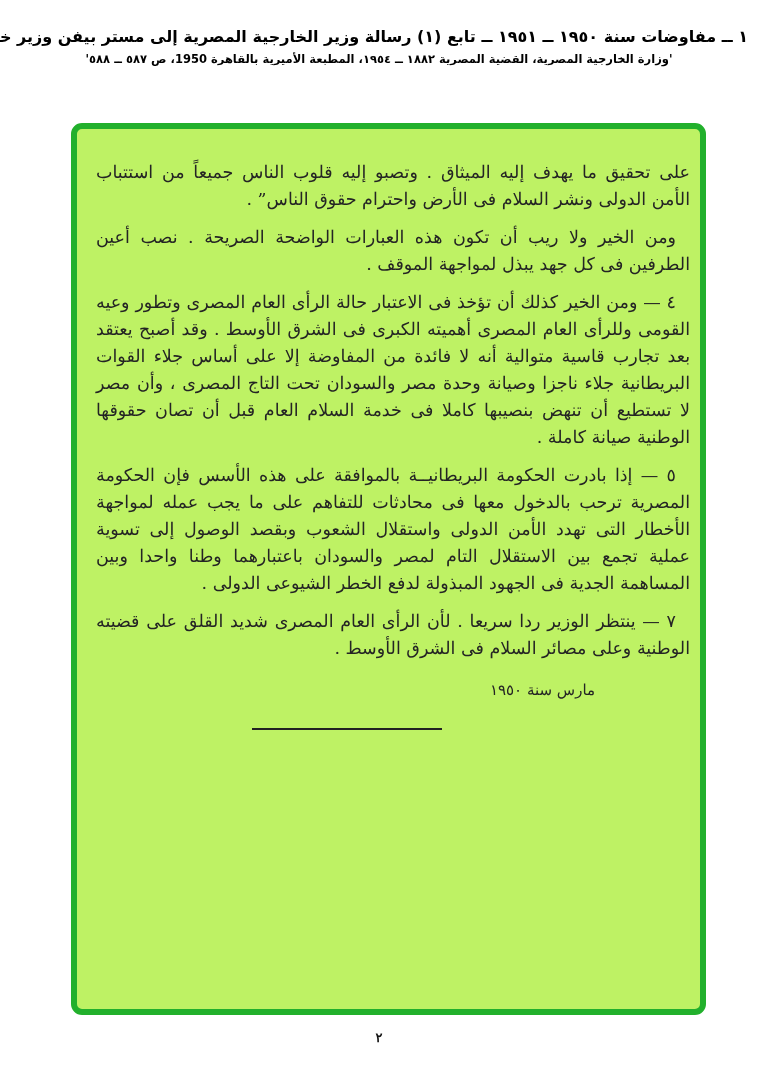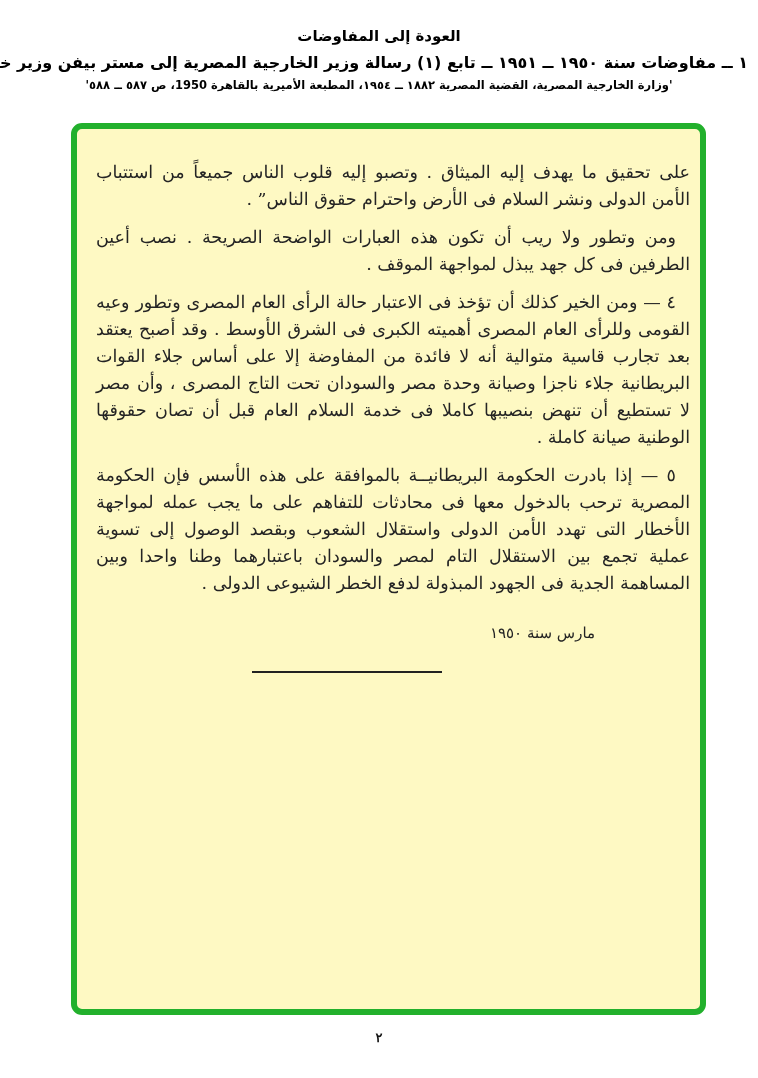--- a/index.html
+++ b/index.html
@@ -43,41 +43,41 @@
 
   
   .scan-box {
     position: absolute;
     left: 71px;
     top: 123px;
     width: 635px;
     height: 892px;
     border: 6px solid #22b02c;
     border-radius: 11px;
-    background: #fef9c3;
+    background: #bef264;
   }
 
   
   .scan-text {
     position: absolute;
     top: 30px;
     right: 10px;
     left: 19px;
     direction: rtl;
     text-align: justify;
     font-size: 17.5px;
     line-height: 27px;
     color: #242424;
     letter-spacing: 0.2px;
   }
   .scan-text p { margin-bottom: 11px; }
   .scan-text p.indent { text-indent: 14px; }
 
   .date-line {
-    margin-top: 23px;
+    margin-top: 15px;
     margin-right: 95px;
     font-size: 15px;
     text-align: right;
   }
 
   .footnote-rule {
     margin-top: 24px;
     margin-right: 248px;
     width: 190px;
     height: 0;
@@ -93,29 +93,29 @@
     text-align: center;
     font-size: 13px;
     font-weight: bold;
     color: #111111;
   }
 </style>
 </head>
 <body>
 
 <div class="header">
-  <div class="title">العودة إلى المفاوضات</div>
   <div class="subtitle">١ ــ مفاوضات سنة ١٩٥٠ ــ ١٩٥١ ــ تابع (١) رسالة وزير الخارجية المصرية إلى مستر بيفن وزير خارجية بريطانيا</div>
   <div class="source">'وزارة الخارجية المصرية، القضية المصرية ١٨٨٢ ــ ١٩٥٤، المطبعة الأميرية بالقاهرة 1950، ص ٥٨٧ ــ ٥٨٨'</div>
 </div>
 
 <div class="scan-box">
   <div class="scan-text">
     <p>على تحقيق ما يهدف إليه الميثاق . وتصبو إليه قلوب الناس جميعاً من استتباب الأمن الدولى ونشر السلام فى الأرض واحترام حقوق الناس” .</p>
-    <p class="indent">ومن وتطور ولا ريب أن تكون هذه العبارات الواضحة الصريحة . نصب أعين الطرفين فى كل جهد يبذل لمواجهة الموقف .</p>
+    <p class="indent">ومن الخير ولا ريب أن تكون هذه العبارات الواضحة الصريحة . نصب أعين الطرفين فى كل جهد يبذل لمواجهة الموقف .</p>
     <p class="indent">٤ — ومن الخير كذلك أن تؤخذ فى الاعتبار حالة الرأى العام المصرى وتطور وعيه القومى وللرأى العام المصرى أهميته الكبرى فى الشرق الأوسط . وقد أصبح يعتقد بعد تجارب قاسية متوالية أنه لا فائدة من المفاوضة إلا على أساس جلاء القوات البريطانية جلاء ناجزا وصيانة وحدة مصر والسودان تحت التاج المصرى ، وأن مصر لا تستطيع أن تنهض بنصيبها كاملا فى خدمة السلام العام قبل أن تصان حقوقها الوطنية صيانة كاملة .</p>
     <p class="indent">٥ — إذا بادرت الحكومة البريطانيــة بالموافقة على هذه الأسس فإن الحكومة المصرية ترحب بالدخول معها فى محادثات للتفاهم على ما يجب عمله لمواجهة الأخطار التى تهدد الأمن الدولى واستقلال الشعوب وبقصد الوصول إلى تسوية عملية تجمع بين الاستقلال التام لمصر والسودان باعتبارهما وطنا واحدا وبين المساهمة الجدية فى الجهود المبذولة لدفع الخطر الشيوعى الدولى .</p>
+    <p class="indent">٧ — ينتظر الوزير ردا سريعا . لأن الرأى العام المصرى شديد القلق على قضيته الوطنية وعلى مصائر السلام فى الشرق الأوسط .</p>
     <div class="date-line">مارس سنة ١٩٥٠</div>
     <div class="footnote-rule"></div>
   </div>
 </div>
 
 <div class="page-number">٢</div>
 
 </body></html>

